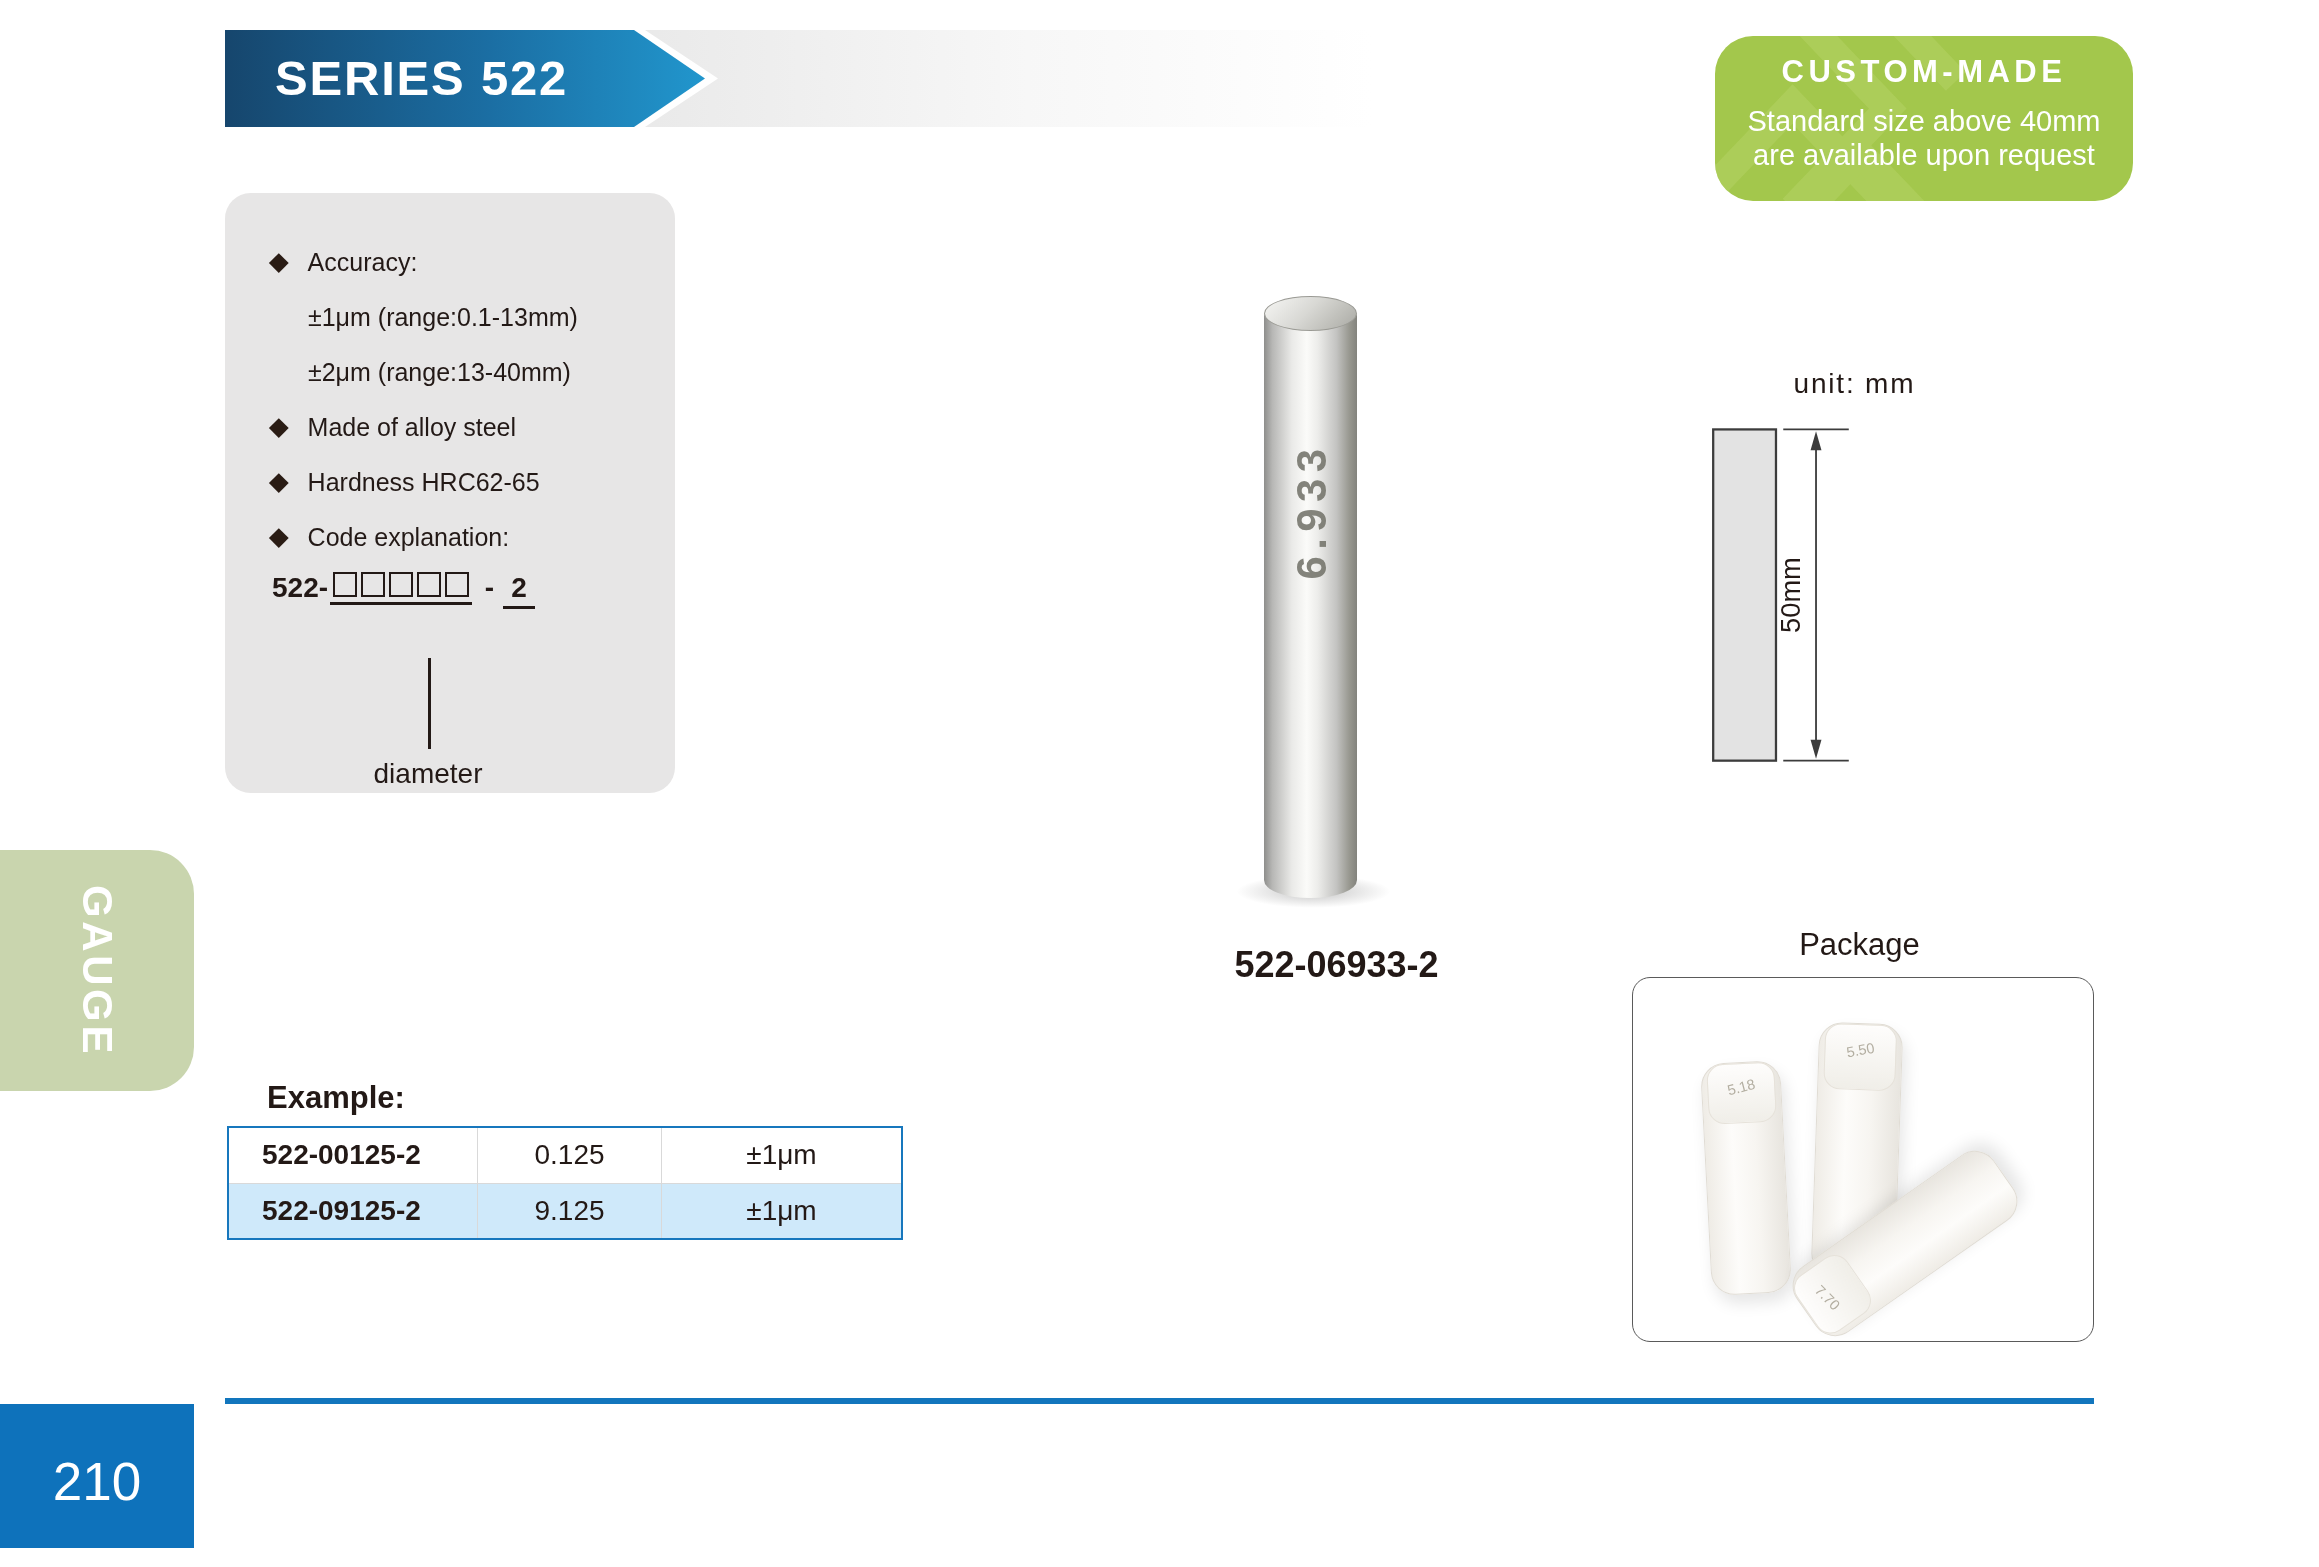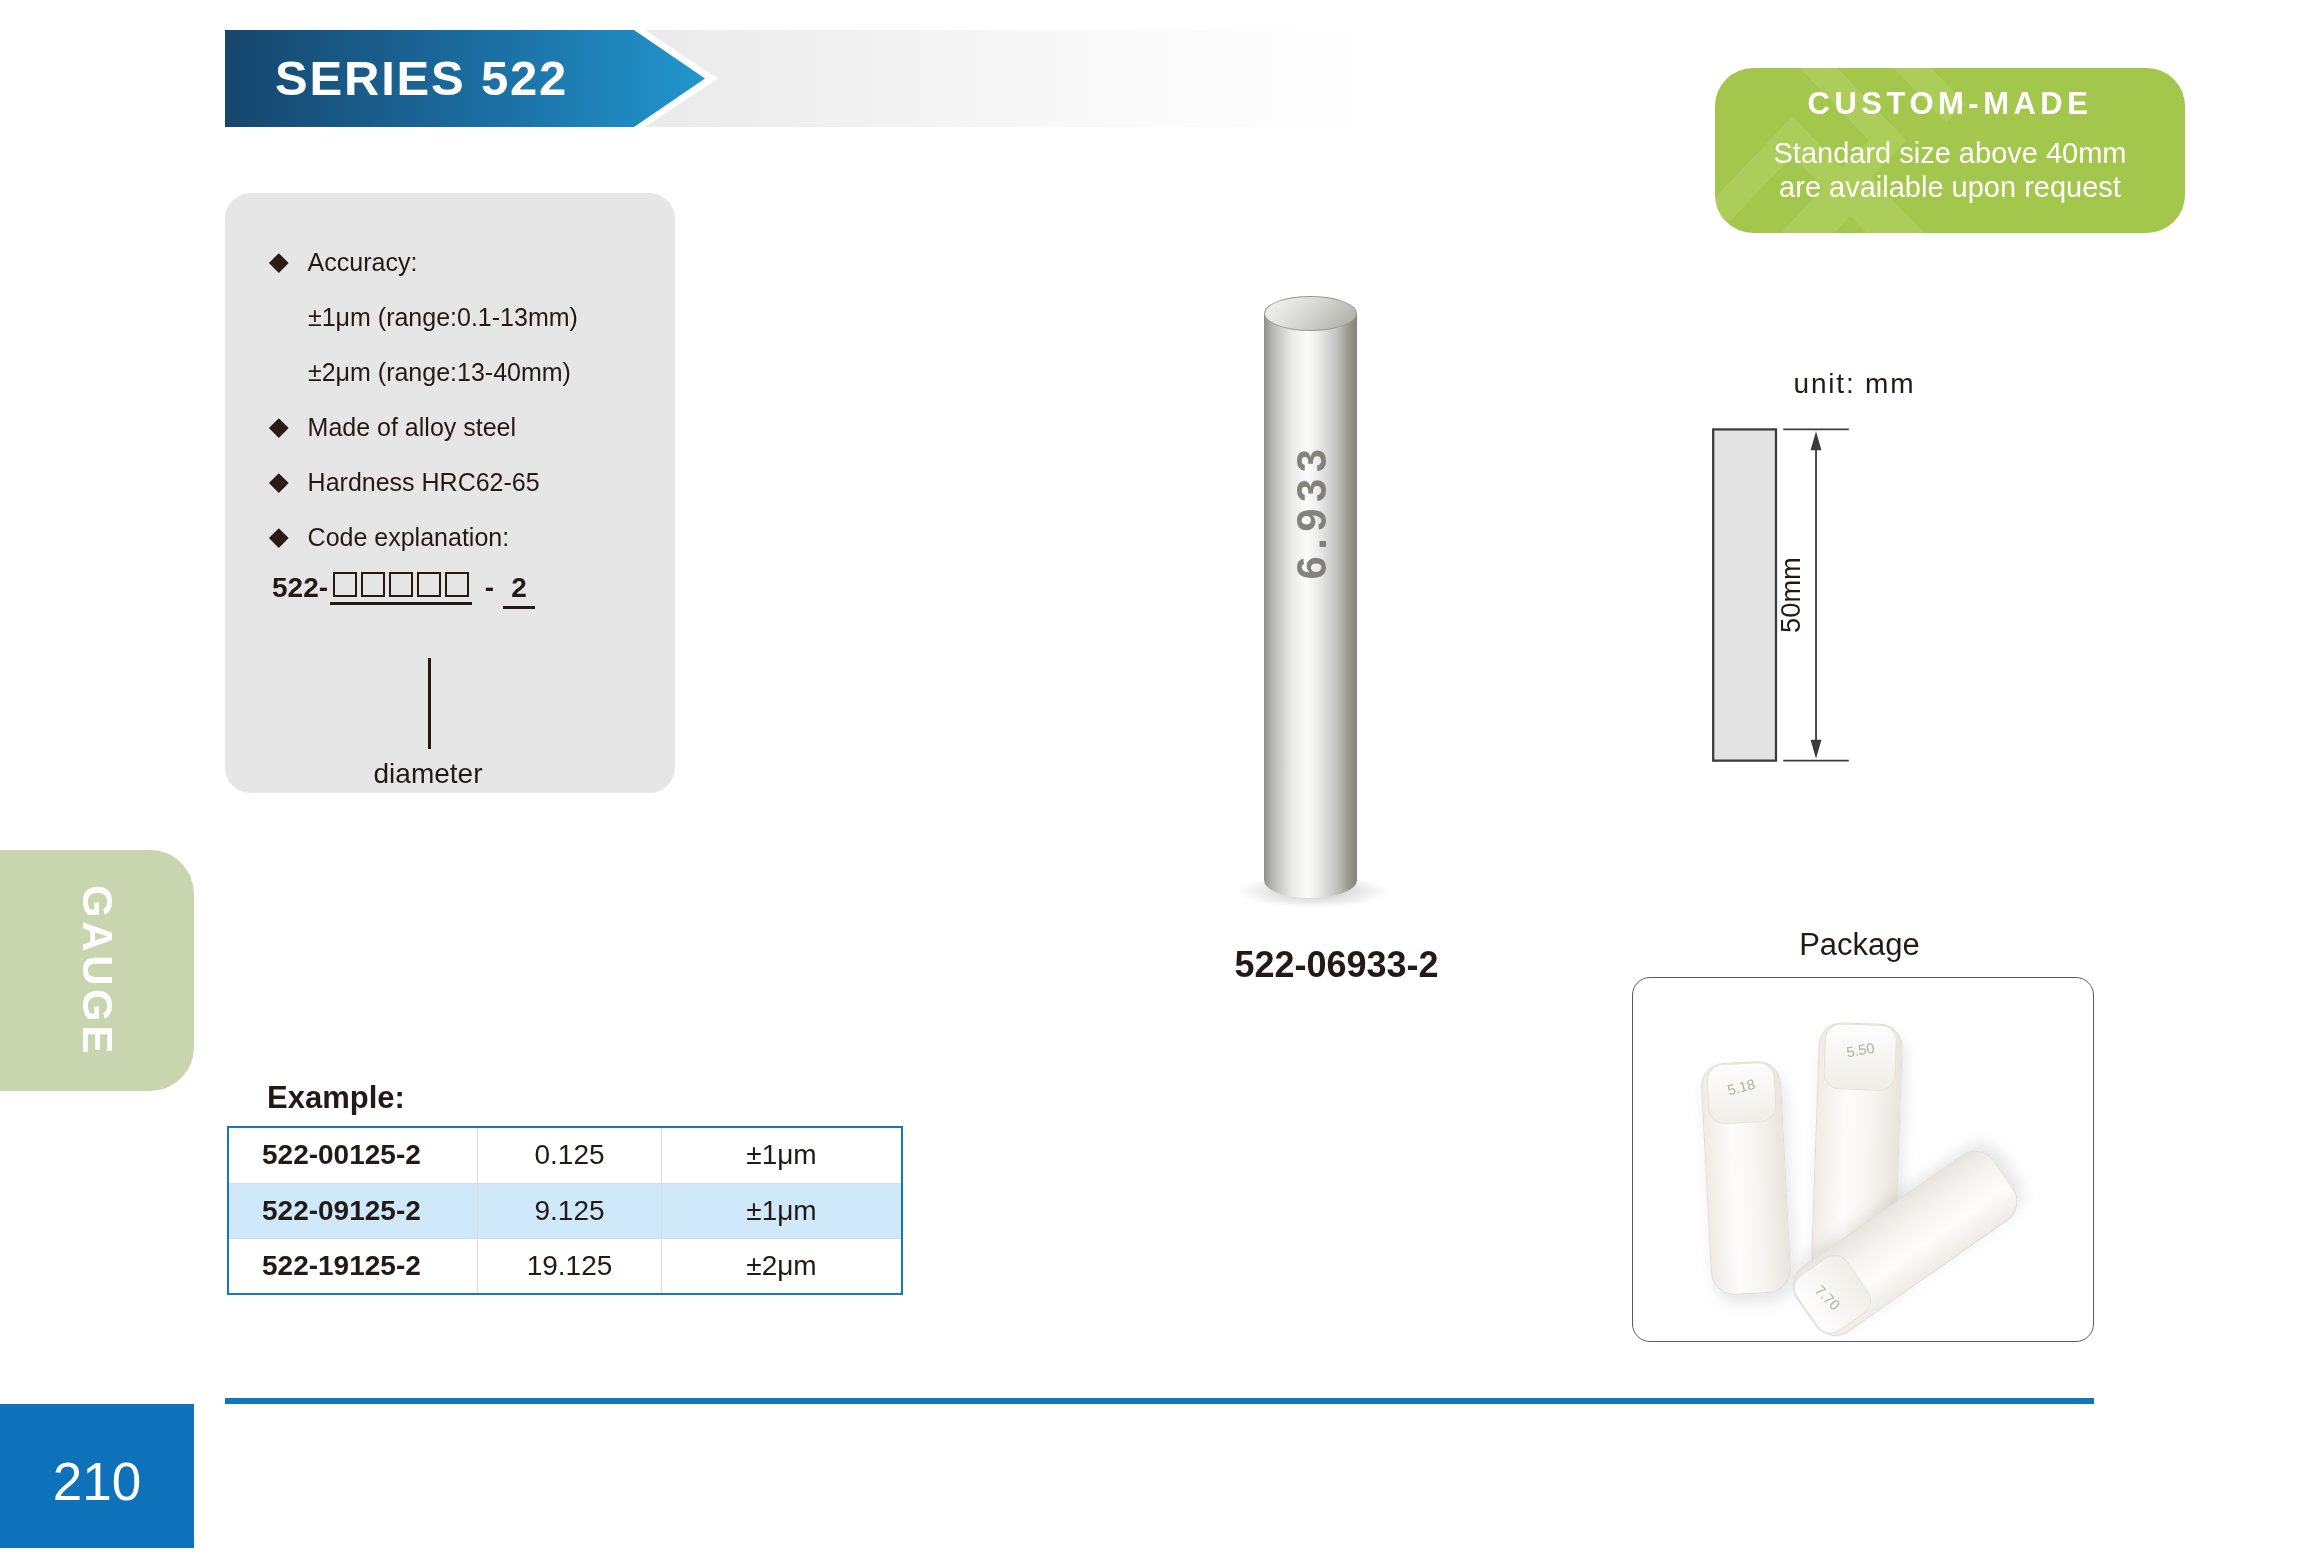--- a/index.html
+++ b/index.html
@@ -27,22 +27,22 @@
     position:absolute; left:275px; top:30px; height:97px; line-height:97px;
     font-size:49px; font-weight:bold; letter-spacing:1.8px; color:#ffffff;
   }
   .page-title {
     position:absolute; left:744px; top:30px; height:97px; line-height:97px;
     font-size:51px; font-weight:bold; letter-spacing:0.9px; color:#2b1d16;
   }
 
   
   .badge {
-    position:absolute; left:1715px; top:36px; width:470px; height:165px;
-    background:#a3c74c; border-radius:38px; overflow:hidden;margin-top:32px;
+    position:absolute; left:1715px; top:36px; width:418px; height:165px;
+    background:#a3c74c; border-radius:38px; overflow:hidden;
   }
   .badge svg { position:absolute; left:0; top:0; }
   .badge-title {
     position:absolute; left:0; top:18px; width:100%; text-align:center;
     font-size:31px; font-weight:bold; letter-spacing:4.5px; color:#ffffff;
   }
   .badge-line1 { position:absolute; left:0; top:69px; width:100%; text-align:center; font-size:29px; color:#ffffff; }
   .badge-line2 { position:absolute; left:0; top:103px; width:100%; text-align:center; font-size:29px; color:#ffffff; }
 
   
@@ -251,25 +251,20 @@
     <div class="ex-row ex-body">
       <div class="ex-cell code">522-00125-2</div>
       <div class="ex-cell">0.125</div>
       <div class="ex-cell">±1μm</div>
     </div>
     <div class="ex-row ex-body alt">
       <div class="ex-cell code">522-09125-2</div>
       <div class="ex-cell">9.125</div>
       <div class="ex-cell">±1μm</div>
     </div>
-    <div class="ex-row ex-body">
-      <div class="ex-cell code">522-19125-2</div>
-      <div class="ex-cell">19.125</div>
-      <div class="ex-cell">±2μm</div>
-    </div>
   </div>
 
   <div class="side-tab">
     <div class="side-tab-text">GAUGE</div>
   </div>
   <div class="footer-line"></div>
   <div class="page-num-box">
     <span>210</span>
   </div>
 

